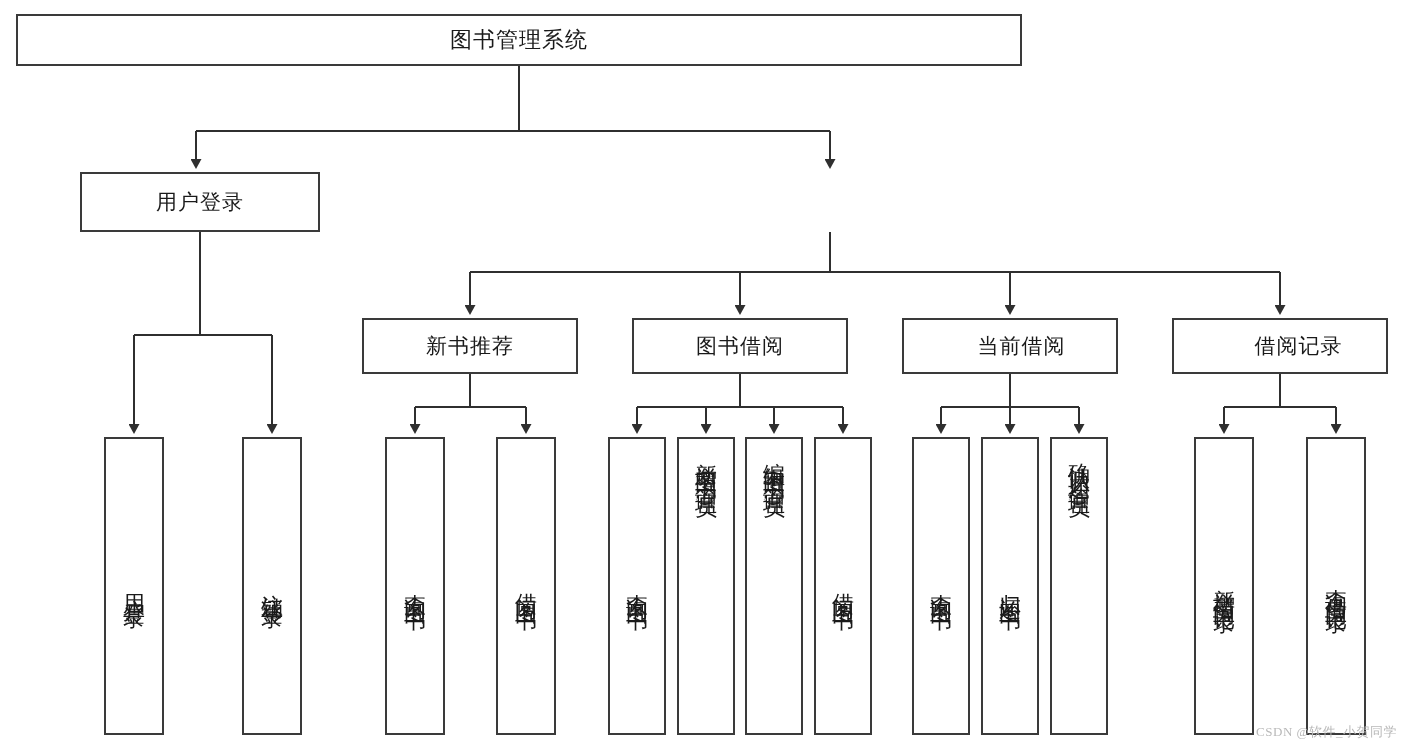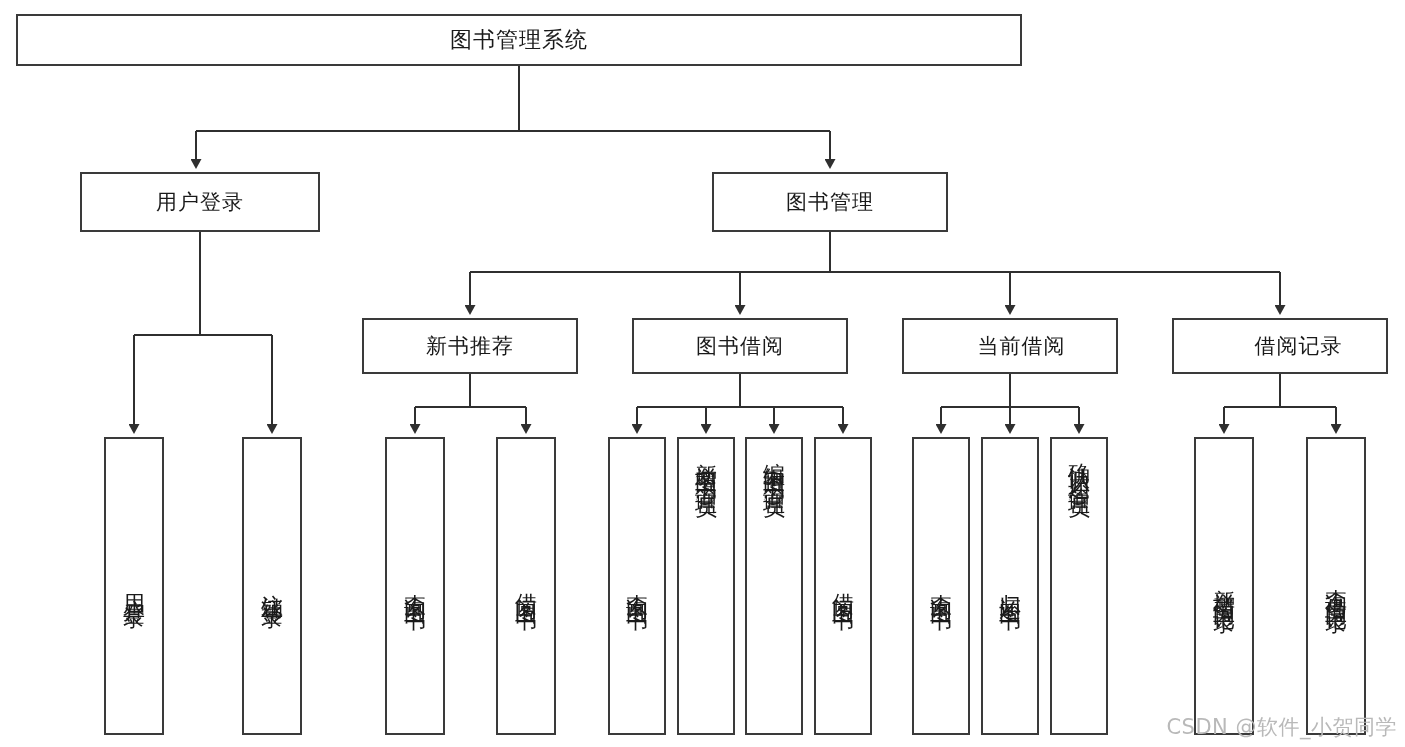--- a/index.html
+++ b/index.html
@@ -46,25 +46,26 @@
     letter-spacing:5px;
     white-space:normal;
     max-height:284px;
   }
   .v-node.center-text{align-items:center;padding-top:0;}
 
   .watermark{
     position:absolute;
     right:8px;
     bottom:6px;
-    font-size:21px;
+    font-size:13px;
     color:#b9b9b9;
     letter-spacing:0.5px;
     white-space:nowrap;
     pointer-events:none;
+    font-family:Liberation Serif, serif;
   }
 </style>
 </head>
 <body>
 
 <div id="canvas">
 
   <svg id="wires" viewBox="0 0 1405 747" xmlns="http://www.w3.org/2000/svg">
     <defs>
       <marker id="arr" markerWidth="10" markerHeight="11" refX="1" refY="5.5" orient="auto" markerUnits="userSpaceOnUse">
@@ -117,23 +118,20 @@
     </g>
   </svg>
 
   <div class="node h-node root" style="left:16px;top:14px;width:1006px;height:52px;">
     <span class="node-label">图书管理系统</span>
   </div>
 
   <div class="node h-node" style="left:80px;top:172px;width:240px;height:60px;">
     <span class="node-label">用户登录</span>
   </div>
-  <div class="node h-node" style="left:712px;top:172px;width:236px;height:60px;">
-    <span class="node-label">图书管理</span>
-  </div>
 
   <div class="node h-node" style="left:362px;top:318px;width:216px;height:56px;">
     <span class="node-label">新书推荐</span>
   </div>
   <div class="node h-node" style="left:632px;top:318px;width:216px;height:56px;">
     <span class="node-label">图书借阅</span>
   </div>
   <div class="node h-node" style="left:902px;top:318px;width:216px;height:56px;padding-left:23px;">
     <span class="node-label">当前借阅</span>
   </div>

